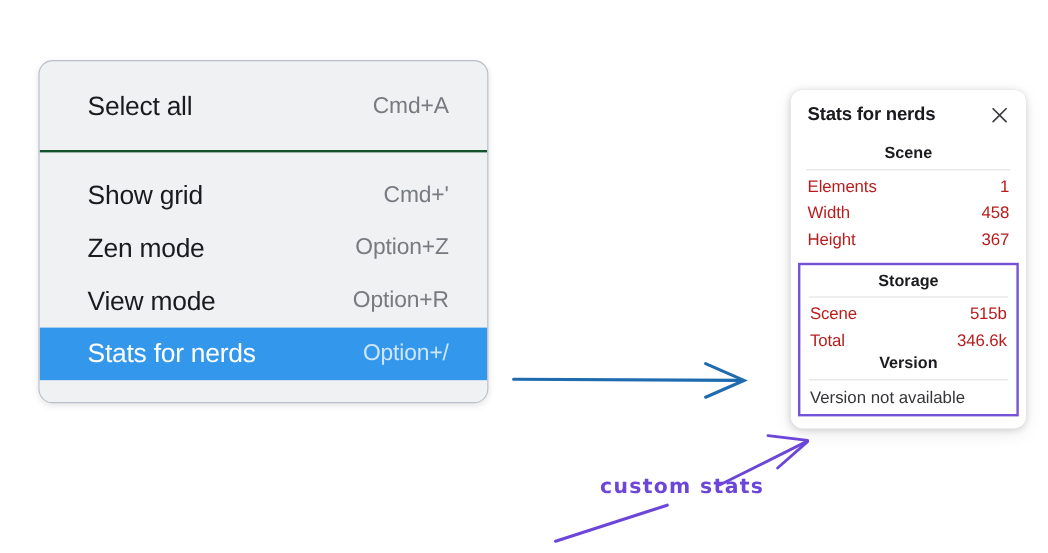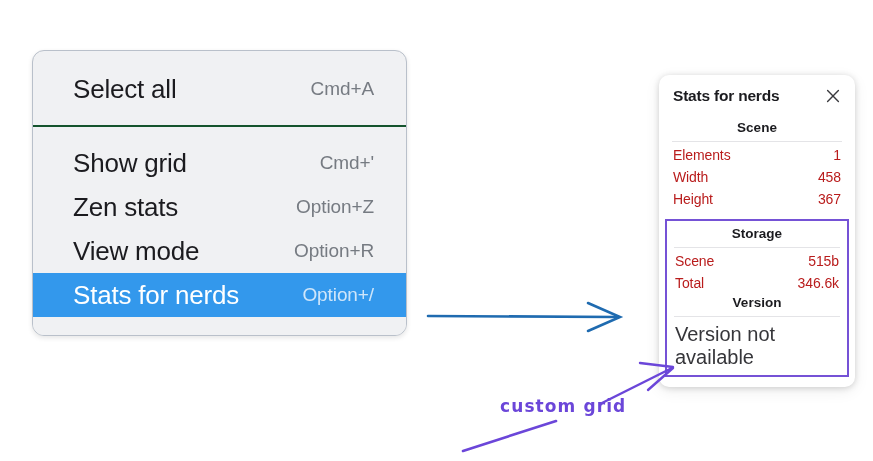--- a/index.html
+++ b/index.html
@@ -44,21 +44,21 @@
   .menu-item {
     display: flex;
     align-items: center;
     justify-content: space-between;
     height: 44px;
     padding: 0 32px 0 40px;
     box-sizing: border-box;
     cursor: default;
   }
   .menu-item .mi-label {
-    font-size: 26px;
+    font-size: 22px;
     color: #1b1b1f;
     letter-spacing: -0.2px;
     white-space: nowrap;
   }
   .menu-item .mi-shortcut {
     font-size: 19px;
     color: #767b82;
     white-space: nowrap;
     letter-spacing: -0.1px;
     text-align: center;
@@ -130,21 +130,21 @@
     justify-content: space-between;
     align-items: baseline;
     padding: 3px 14px 3px 14px;
     font-size: 14px;
     color: #b91c1c;
   }
   .sp-row .sp-key { letter-spacing: -0.1px; }
   .sp-row .sp-val { letter-spacing: -0.1px; }
   .sp-single {
     padding: 4px 14px 2px 14px;
-    font-size: 20px;
+    font-size: 14px;
     color: #36363a;
     text-align: left;
   }
 
   
   #custom-stats-box {
     margin: 9px 6px 0 6px;
     border: 2px solid #7552d6;
     padding: 4px 0 4px 0;
   }
@@ -182,21 +182,21 @@
       <span class="mi-shortcut">Cmd+A</span>
     </div>
   </div>
 
   <div class="menu-group second">
     <div class="menu-item">
       <span class="mi-label">Show grid</span>
       <span class="mi-shortcut">Cmd+'</span>
     </div>
     <div class="menu-item">
-      <span class="mi-label">Zen stats</span>
+      <span class="mi-label">Zen mode</span>
       <span class="mi-shortcut">Option+Z</span>
     </div>
     <div class="menu-item">
       <span class="mi-label">View mode</span>
       <span class="mi-shortcut">Option+R</span>
     </div>
     <div class="menu-item selected">
       <span class="mi-label">Stats for nerds</span>
       <span class="mi-shortcut">Option+/</span>
     </div>
@@ -268,13 +268,13 @@
     <line x1="600" y1="404" x2="672" y2="368" stroke="#6b46d9" stroke-width="2.4" stroke-linecap="round"></line>
     <line x1="640" y1="363" x2="673" y2="367" stroke="#6b46d9" stroke-width="2.4" stroke-linecap="round"></line>
     <line x1="648" y1="390" x2="673" y2="368" stroke="#6b46d9" stroke-width="2.4" stroke-linecap="round"></line>
   </g>
 
   <g>
     <line x1="463" y1="451" x2="556" y2="421" stroke="#6b46d9" stroke-width="2.6" stroke-linecap="round"></line>
   </g>
 </svg>
 
-<div id="custom-stats-label">custom grid</div>
+<div id="custom-stats-label">custom stats</div>
 
 </body></html>

